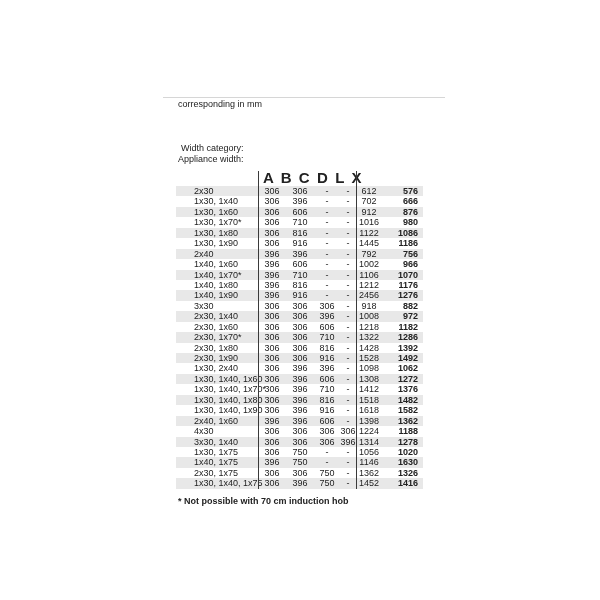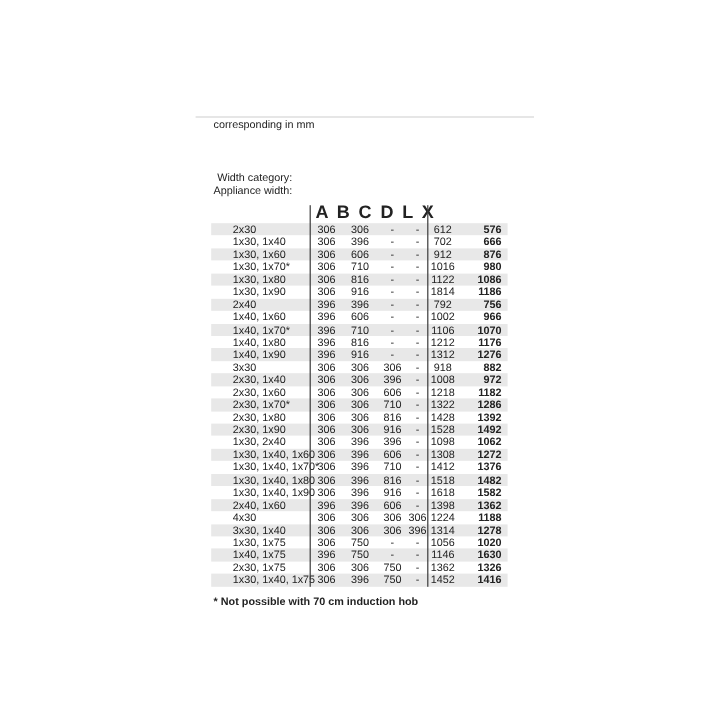--- a/index.html
+++ b/index.html
@@ -141,21 +141,21 @@
     <span class="cell c-d">-</span>
     <span class="cell c-l">1122</span>
     <span class="cell c-x">1086</span>
   </div>
         <div class="trow">
     <span class="cell c-label">1x30, 1x90</span>
     <span class="cell c-a">306</span>
     <span class="cell c-b">916</span>
     <span class="cell c-c">-</span>
     <span class="cell c-d">-</span>
-    <span class="cell c-l">1814</span>
+    <span class="cell c-l">1445</span>
     <span class="cell c-x">1186</span>
   </div>
         <div class="trow shaded">
     <span class="cell c-label">2x40</span>
     <span class="cell c-a">396</span>
     <span class="cell c-b">396</span>
     <span class="cell c-c">-</span>
     <span class="cell c-d">-</span>
     <span class="cell c-l">792</span>
     <span class="cell c-x">756</span>
@@ -186,21 +186,21 @@
     <span class="cell c-d">-</span>
     <span class="cell c-l">1212</span>
     <span class="cell c-x">1176</span>
   </div>
         <div class="trow shaded">
     <span class="cell c-label">1x40, 1x90</span>
     <span class="cell c-a">396</span>
     <span class="cell c-b">916</span>
     <span class="cell c-c">-</span>
     <span class="cell c-d">-</span>
-    <span class="cell c-l">1312</span>
+    <span class="cell c-l">2456</span>
     <span class="cell c-x">1276</span>
   </div>
         <div class="trow">
     <span class="cell c-label">3x30</span>
     <span class="cell c-a">306</span>
     <span class="cell c-b">306</span>
     <span class="cell c-c">306</span>
     <span class="cell c-d">-</span>
     <span class="cell c-l">918</span>
     <span class="cell c-x">882</span>

